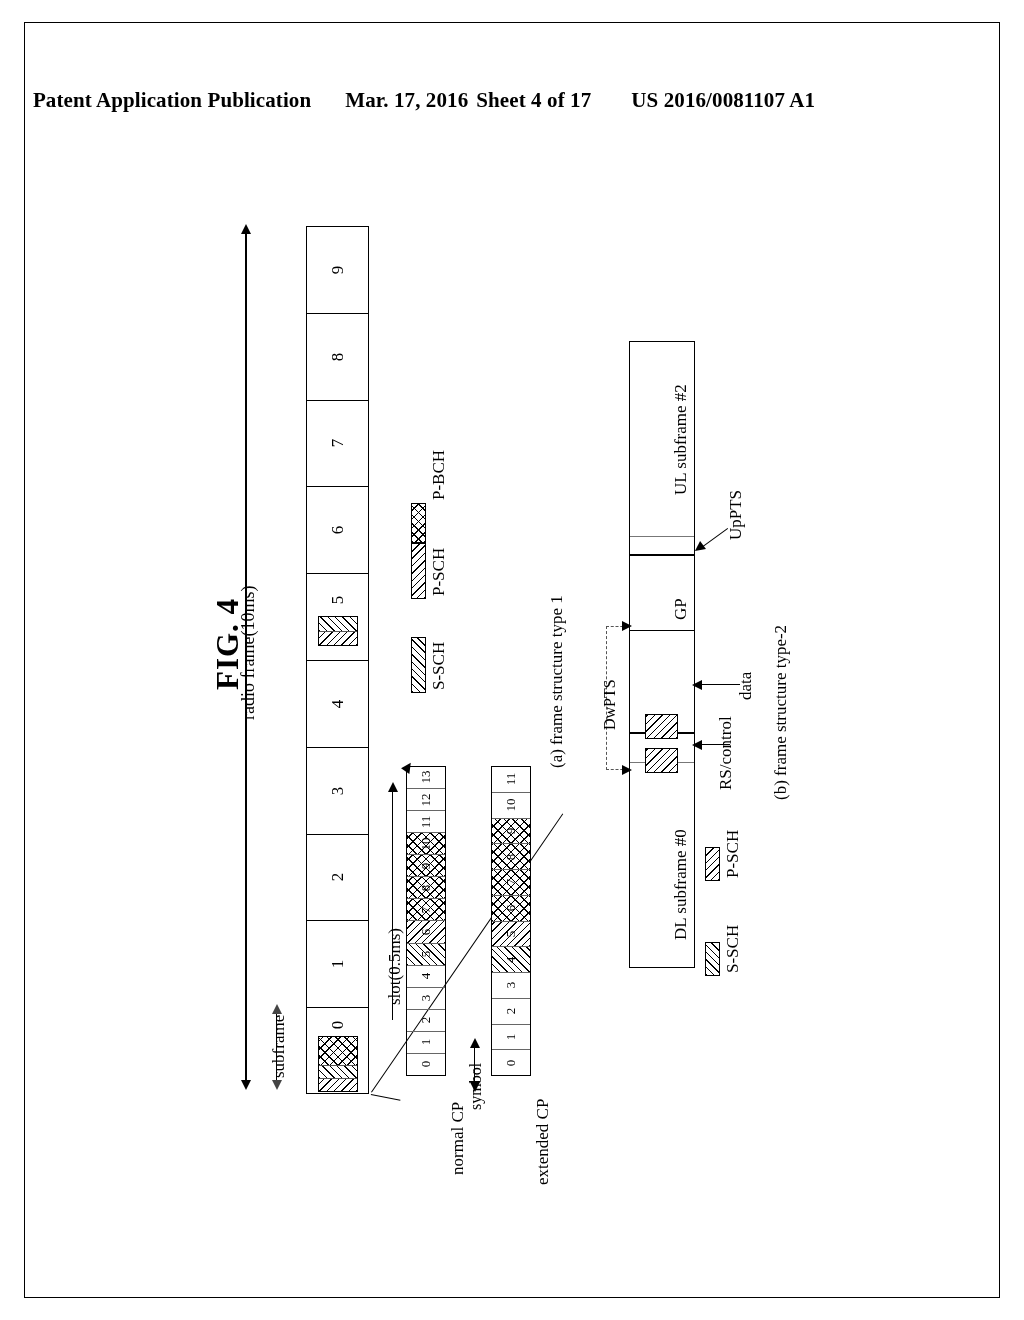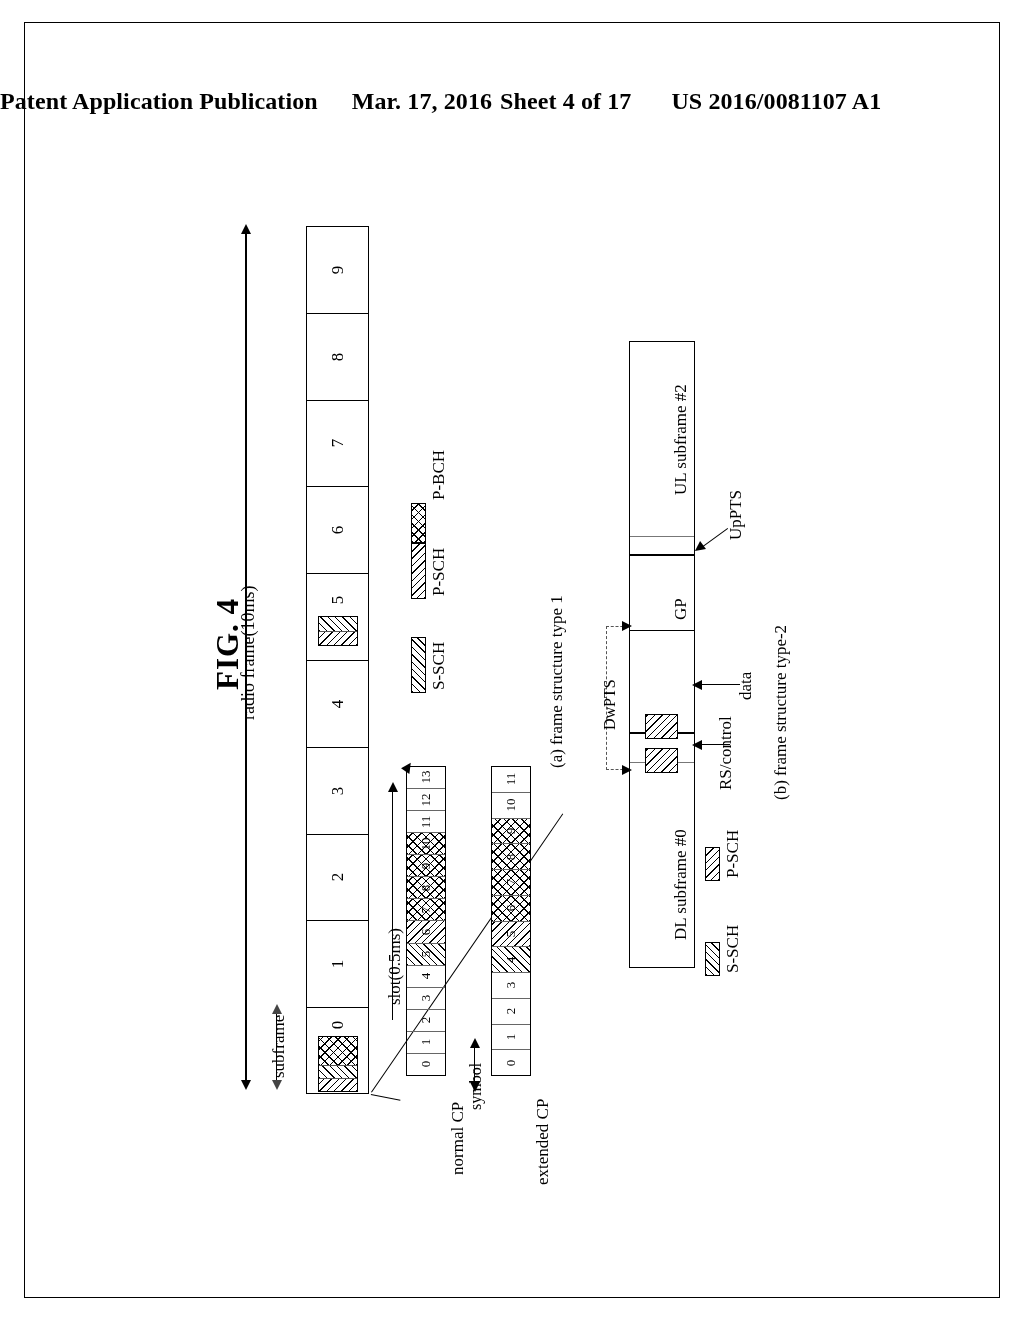--- a/index.html
+++ b/index.html
@@ -25,21 +25,21 @@
     box-sizing: border-box;
   }
 
   
   #pub-header {
     position: absolute;
     left: 0; top: 88px;
     width: 848px;
     text-align: center;
     font-weight: bold;
-    font-size: 24px;
+    font-size: 21px;
     letter-spacing: 0.1px;
     white-space: nowrap;
   }
   #pub-header span { display: inline-block; vertical-align: baseline; }
   .hdr-gap-a { width: 34px; }
   .hdr-gap-b { width: 8px; }
   .hdr-gap-c { width: 40px; }
 
   
   .rot {

